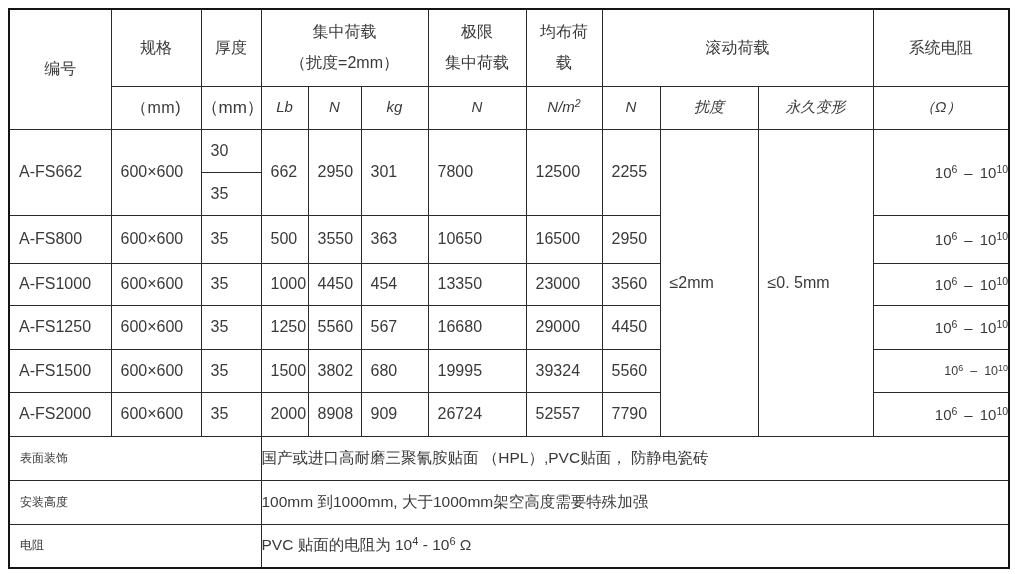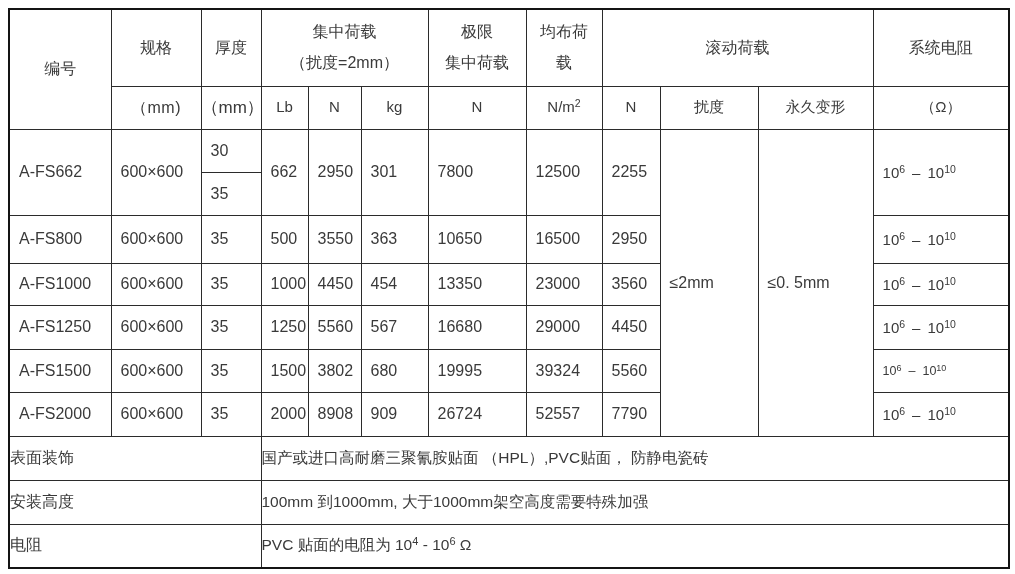--- a/index.html
+++ b/index.html
@@ -15,25 +15,25 @@
     border:2px solid #141414;
   }
   th, td {
     border:1px solid #2b2b2b; vertical-align:middle; overflow:hidden;
     font-weight:normal;
   }
   th { text-align:center; font-size:16px; line-height:1.25; }
   th.two-line { line-height:1.9; }
   th.unit-big { font-size:16px; letter-spacing:0.5px; }
   th.unit-small { font-size:17px; }
-  th.unit { font-size:15px; }
+  th.unit { font-size:15px;font-style:italic; }
   td.data { text-align:left; padding-left:9px; font-size:16px; }
-  td.flabel { font-size:16px; }
+  td.flabel { padding-left:10px; font-size:12px; }
   td.fcontent { font-size:15.5px; }
-  td.res { font-size:15px; white-space:nowrap; }
+  td.res { font-size:15px; white-space:nowrap;text-align:right; }
   td.res .rsep { margin:0 7px; }
   td.res-sm { font-size:12.5px; }
   sup { font-size:10.5px; vertical-align:5px; line-height:0; }
   td.res-sm sup { font-size:9px; vertical-align:4px; }
   td.fcontent sup { font-size:11px; vertical-align:5px; }
   th sup { font-size:10.5px; vertical-align:5px; }
   
   tr.h77{height:77px} tr.h48{height:48px} tr.h44{height:44px}
   tr.h43{height:43px} tr.h42{height:42px}
 </style>

